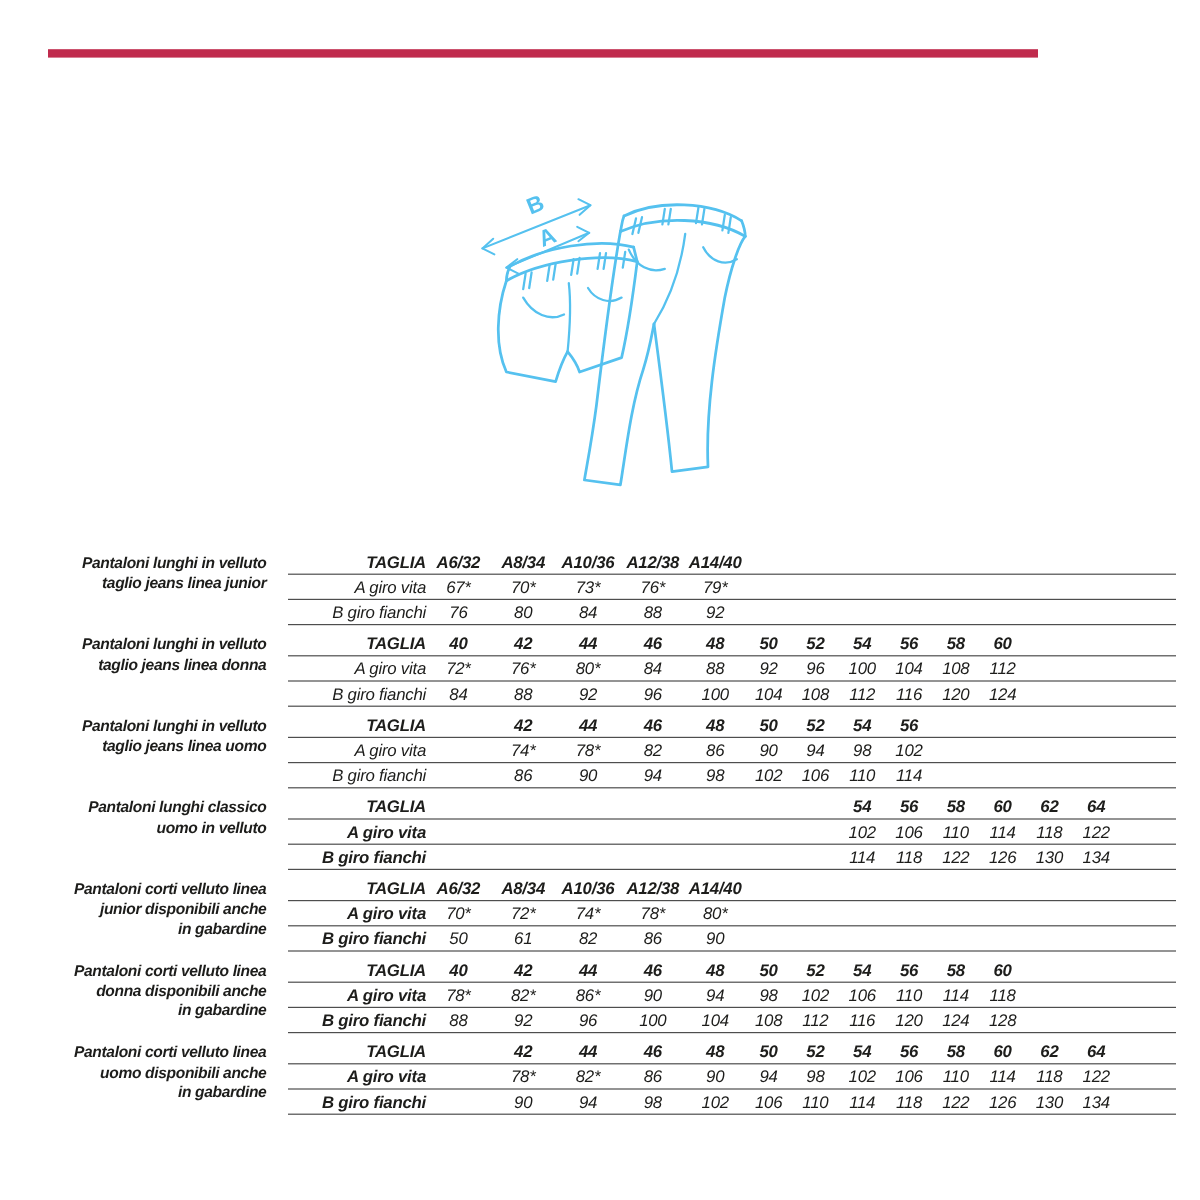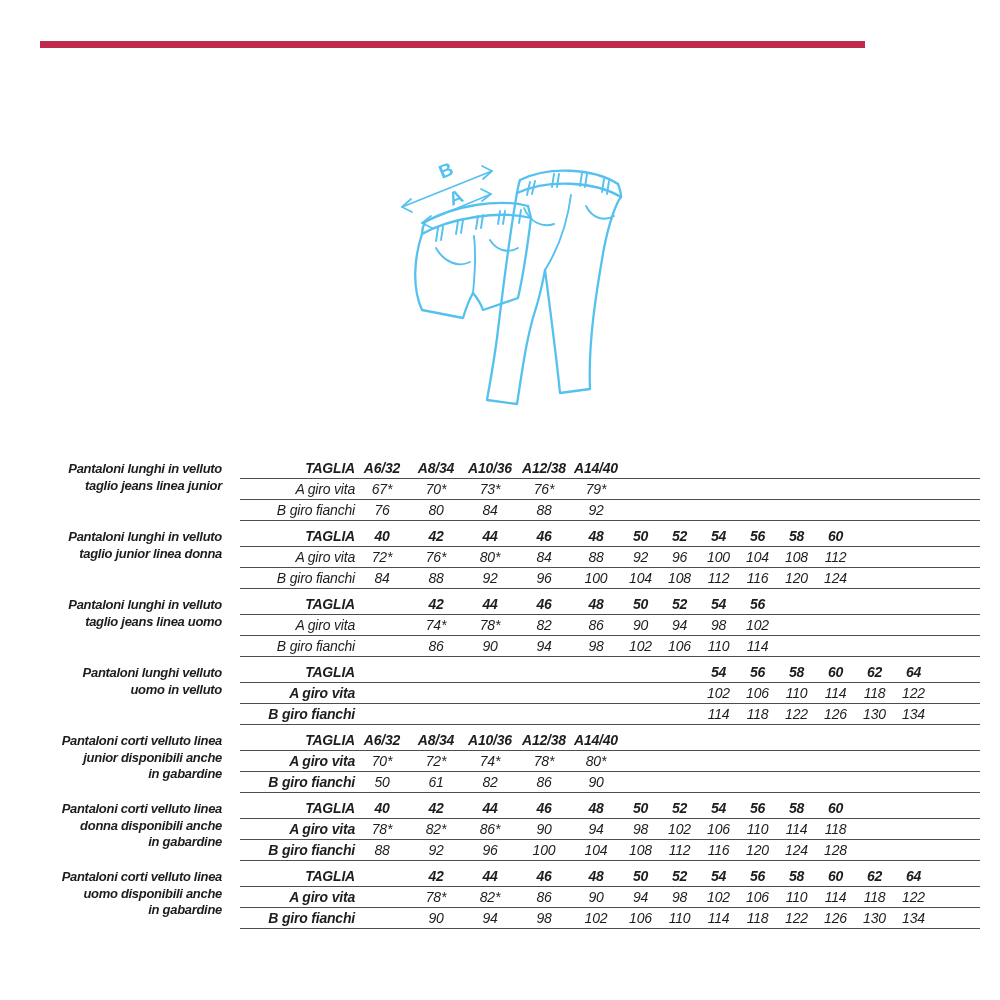--- a/index.html
+++ b/index.html
@@ -159,21 +159,21 @@
             <span class="cell" style="width: 39px;"></span>
             <span class="cell" style="width: 39px;"></span>
             <span class="cell" style="width: 39px;"></span>
             <span class="cell" style="width: 39px;"></span>
           </div>
         </div>
       </section>
       <section class="size-section">
         <div class="desc">
           <div>Pantaloni lunghi in velluto</div>
-          <div>taglio junior linea donna</div>
+          <div>taglio jeans linea donna</div>
         </div>
         <div class="tbl">
           <div class="trow header">
             <span class="lbl">TAGLIA</span>
             <span class="cell" style="width: 54px;">40</span>
             <span class="cell" style="width: 54px;">42</span>
             <span class="cell" style="width: 54px;">44</span>
             <span class="cell" style="width: 54px;">46</span>
             <span class="cell" style="width: 50px;">48</span>
             <span class="cell" style="width: 39px;">50</span>
@@ -270,21 +270,21 @@
             <span class="cell" style="width: 39px;">114</span>
             <span class="cell" style="width: 39px;"></span>
             <span class="cell" style="width: 39px;"></span>
             <span class="cell" style="width: 39px;"></span>
             <span class="cell" style="width: 39px;"></span>
           </div>
         </div>
       </section>
       <section class="size-section">
         <div class="desc">
-          <div>Pantaloni lunghi velluto</div>
+          <div>Pantaloni lunghi classico</div>
           <div>uomo in velluto</div>
         </div>
         <div class="tbl bold-labels">
           <div class="trow header">
             <span class="lbl">TAGLIA</span>
             <span class="cell" style="width: 54px;"></span>
             <span class="cell" style="width: 54px;"></span>
             <span class="cell" style="width: 54px;"></span>
             <span class="cell" style="width: 54px;"></span>
             <span class="cell" style="width: 50px;"></span>

